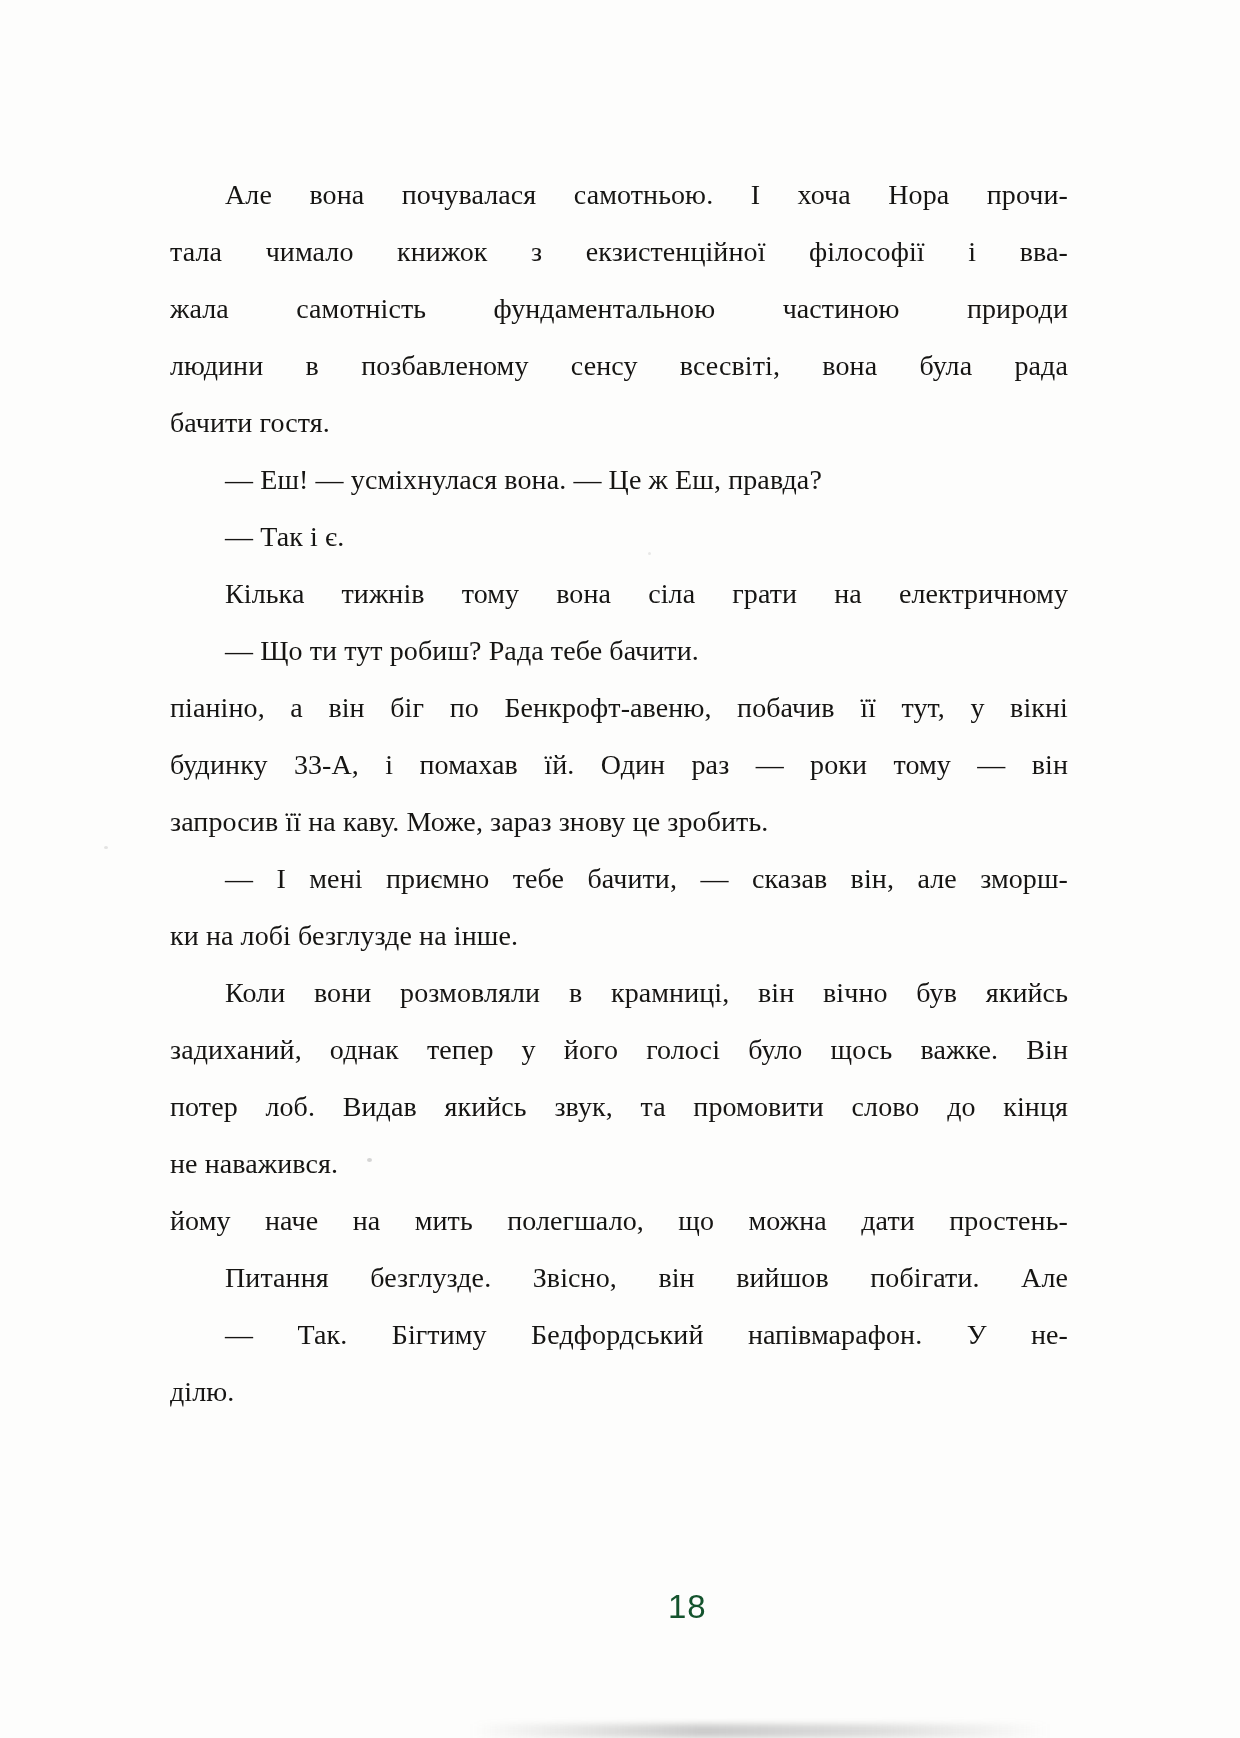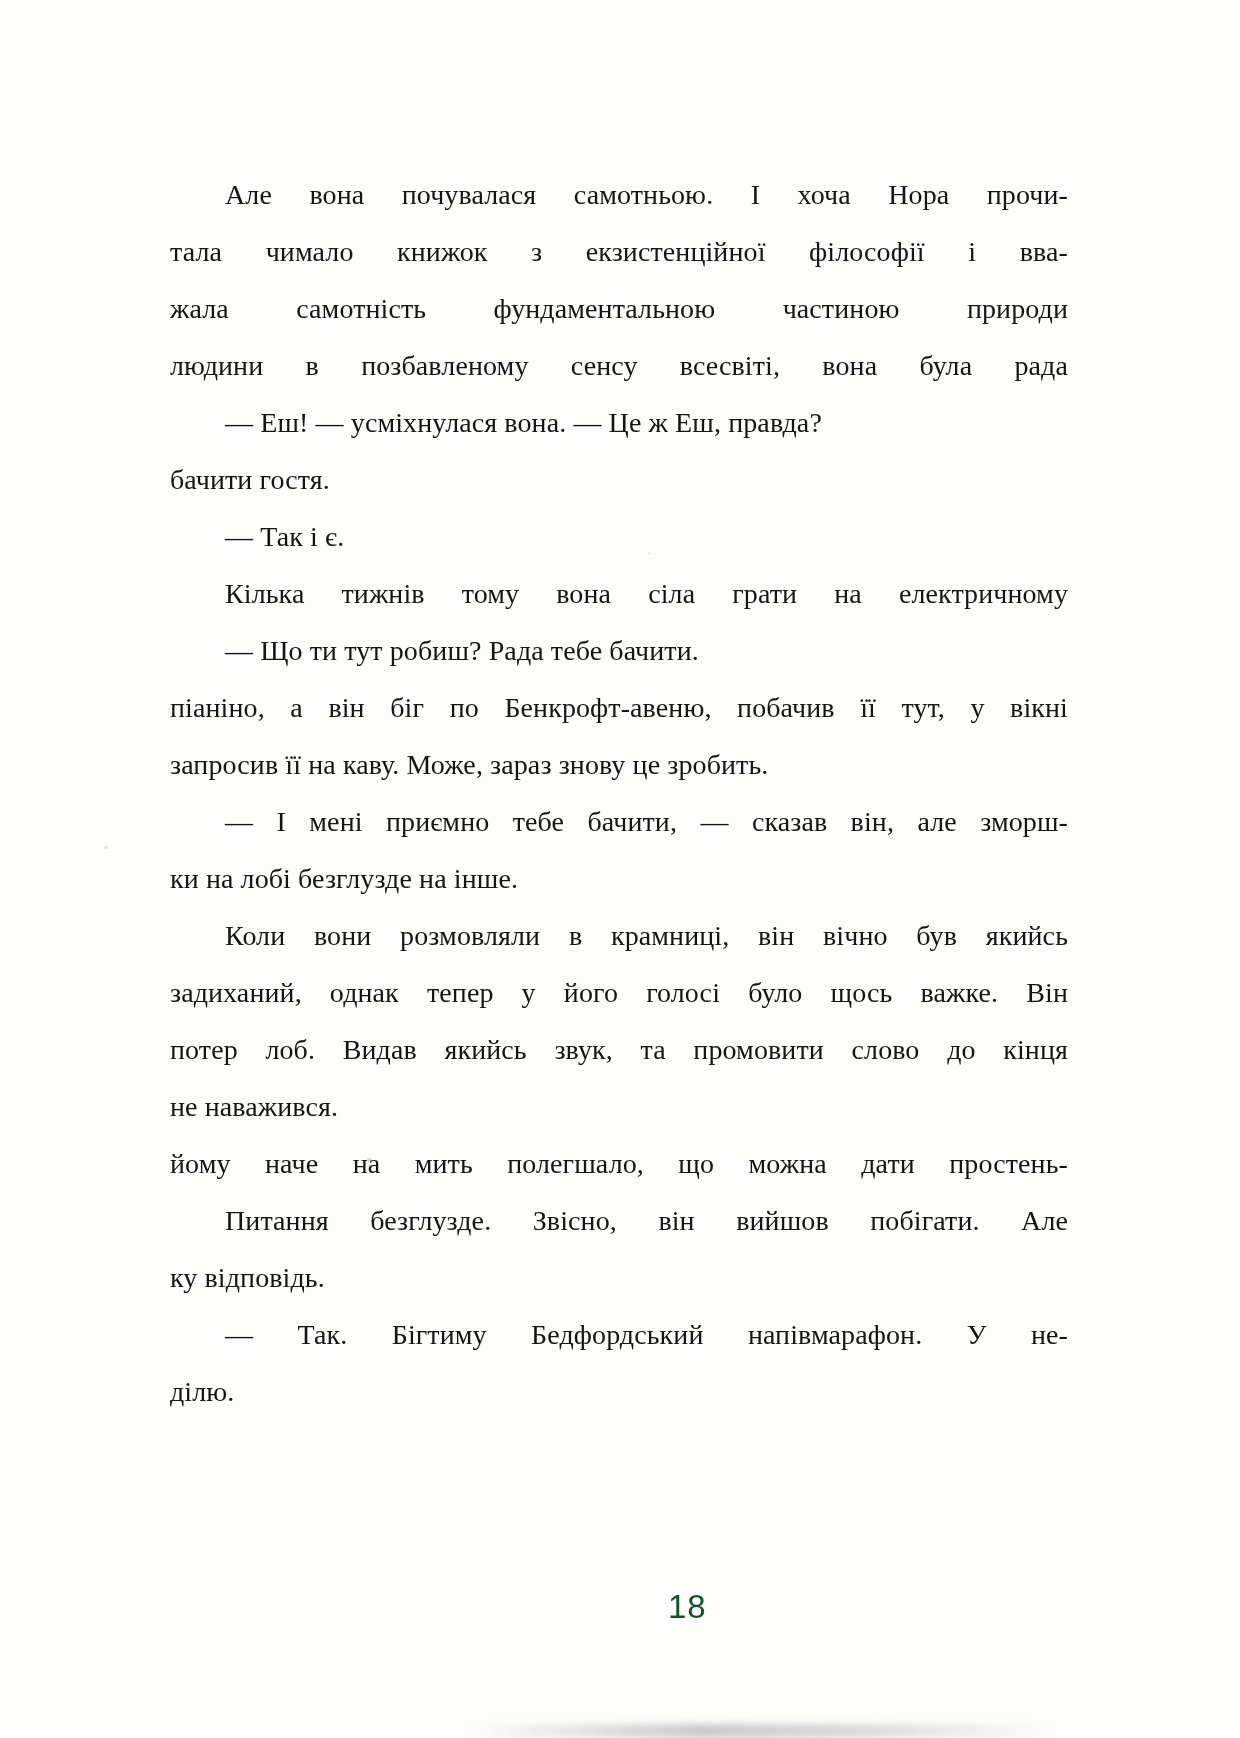--- a/index.html
+++ b/index.html
@@ -71,36 +71,36 @@
 </head>
 <body>
 
 <div class="page">
 
   <div class="text-block">
       <div class="line just ind">Але вона почувалася самотньою. І хоча Нора прочи-</div>
       <div class="line just">тала чимало книжок з екзистенційної філософії і вва-</div>
       <div class="line just">жала самотність фундаментальною частиною природи</div>
       <div class="line just">людини в позбавленому сенсу всесвіті, вона була рада</div>
+      <div class="line">бачити гостя.</div>
       <div class="line ind">— Еш! — усміхнулася вона. — Це ж Еш, правда?</div>
-      <div class="line">бачити гостя.</div>
       <div class="line ind">— Так і є.</div>
       <div class="line just ind">Кілька тижнів тому вона сіла грати на електричному</div>
       <div class="line ind">— Що ти тут робиш? Рада тебе бачити.</div>
       <div class="line just">піаніно, а він біг по Бенкрофт-авеню, побачив її тут, у вікні</div>
+      <div class="line just">будинку 33-А, і помахав їй. Один раз — роки тому — він</div>
       <div class="line">запросив її на каву. Може, зараз знову це зробить.</div>
       <div class="line just ind">— І мені приємно тебе бачити, — сказав він, але зморш-</div>
       <div class="line">ки на лобі безглузде на інше.</div>
       <div class="line just ind">Коли вони розмовляли в крамниці, він вічно був якийсь</div>
       <div class="line just">задиханий, однак тепер у його голосі було щось важке. Він</div>
       <div class="line just">потер лоб. Видав якийсь звук, та промовити слово до кінця</div>
       <div class="line">не наважився.</div>
       <div class="line just">йому наче на мить полегшало, що можна дати простень-</div>
       <div class="line just ind">Питання безглузде. Звісно, він вийшов побігати. Але</div>
-      <div class="line">ку відповідь.</div>
       <div class="line just ind">— Так. Бігтиму Бедфордський напівмарафон. У не-</div>
       <div class="line">ділю.</div>
     </div>
 
   <div class="page-number">18</div>
 
   <div class="speck s1"></div>
   <div class="speck s2"></div>
   <div class="speck s3"></div>
   <div class="bottom-smudge"></div>

